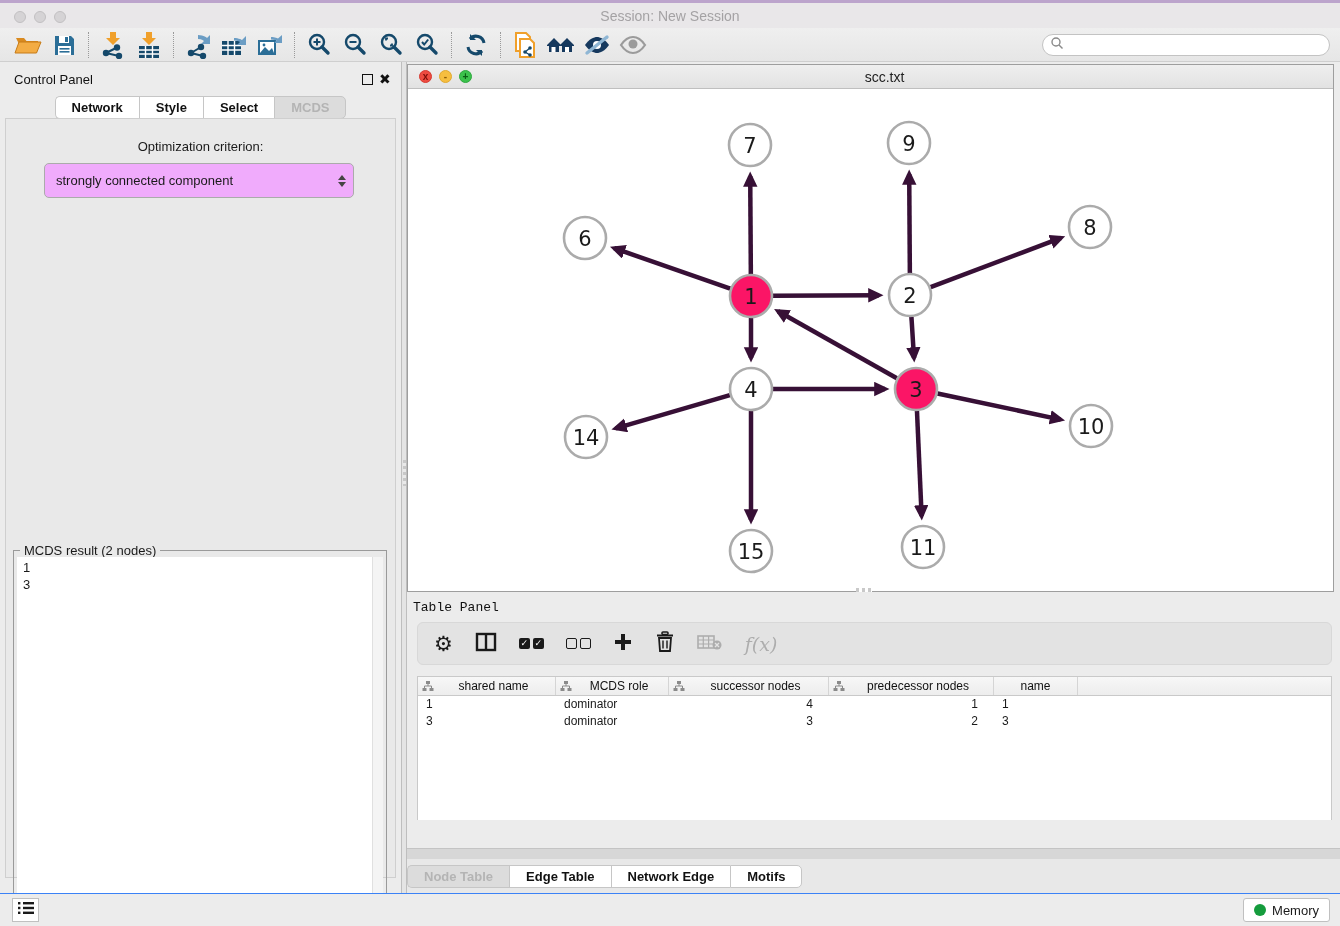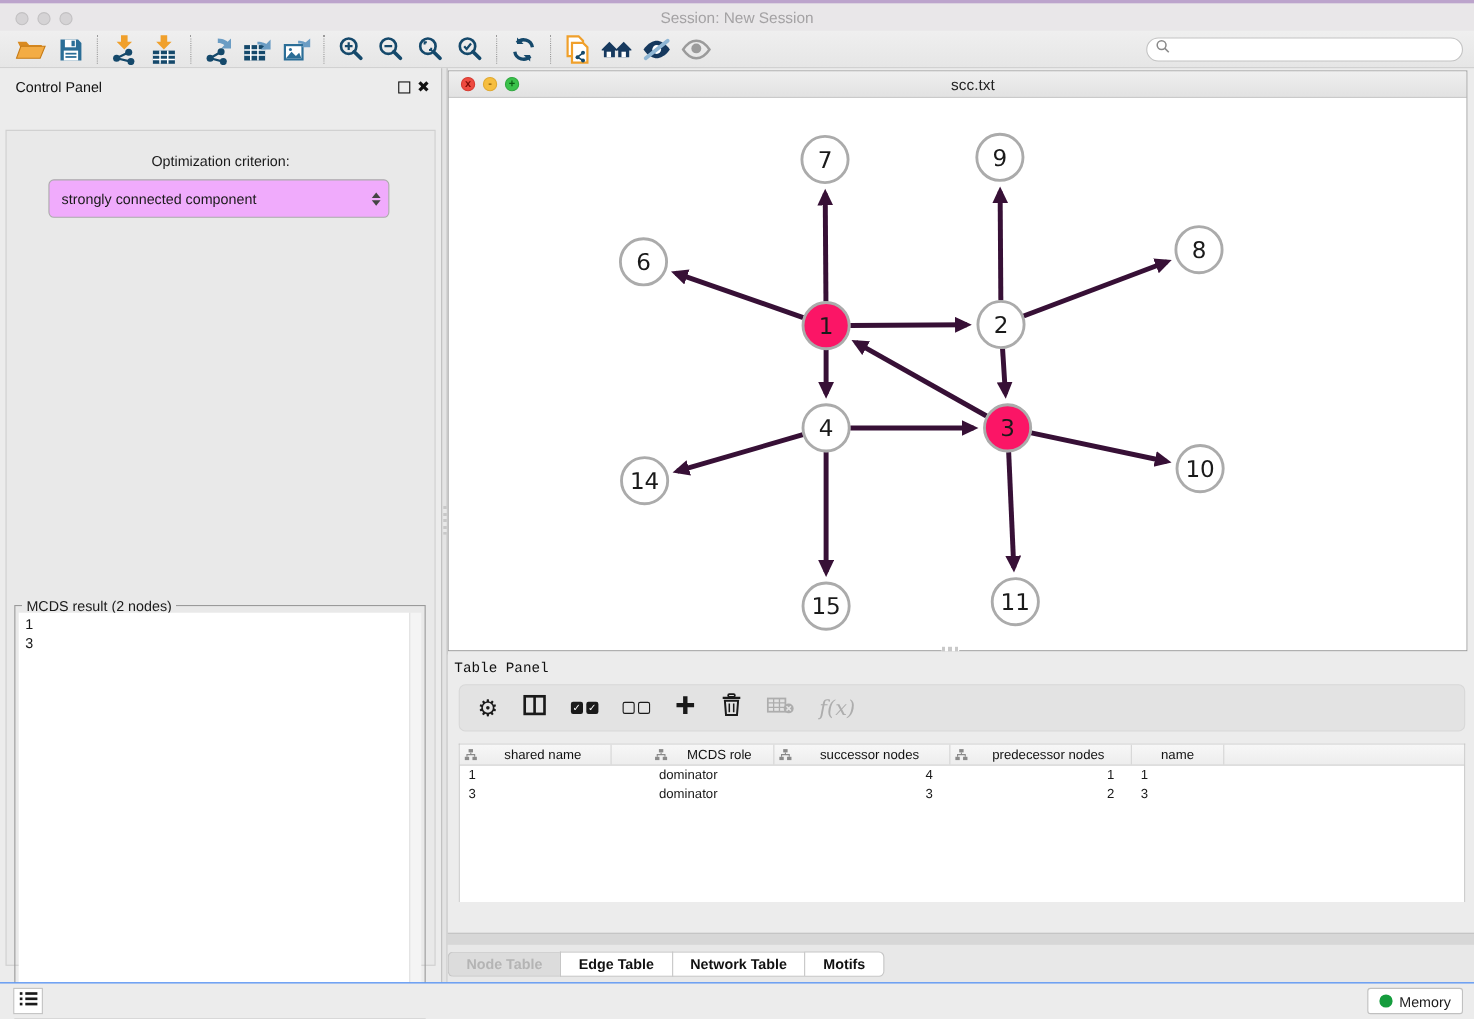--- a/index.html
+++ b/index.html
@@ -80,21 +80,21 @@
   .chkpair { display:flex; gap:3px; }
 
   .dtable { position:absolute; left:10px; top:81px; width:915px; height:144px; background:#fff; border:1px solid #C9C9C9; border-bottom:none; }
   .thead { display:flex; height:19px; background:linear-gradient(#F7F7F7,#EDEDED); border-bottom:1px solid #C9C9C9; }
   .th { display:flex; align-items:center; border-right:1px solid #D5D5D5; font-size:12px; color:#111; padding:0 4px; }
   .th .th-label { flex:1; text-align:center; }
   .tree-ico { width:12px; height:12px; margin-right:2px; flex:0 0 auto; }
   .trow { display:flex; height:17px; font-size:12px; }
   .td { padding:0 8px; border-right:1px solid transparent; line-height:17px; }
   .td.num { text-align:right; padding-right:15px; }
-  .c0 { width:138px; } .c1 { width:113px;margin-left:35px; } .c2 { width:160px; } .c3 { width:165px; } .c4 { width:84px; }
+  .c0 { width:138px; } .c1 { width:113px; } .c2 { width:160px; } .c3 { width:165px; } .c4 { width:84px; }
 
   .tp-strip { position:absolute; left:0px; top:253px; width:933px; height:11px; background:#D7D7D7; border-top:1px solid #C4C4C4; }
   .tp-tabsbar { position:absolute; left:0; top:264px; width:933px; height:34px; background:#E8E8E8; display:flex; align-items:center; }
 
   
   .statusbar { left:0; top:893px; width:1340px; height:33px; background:#ECECEC; border-top:1px solid #3b82f6; }
   .list-btn { position:absolute; left:12px; top:4px; width:27px; height:24px; background:#fff; border:1px solid #C0C0C0; display:flex; align-items:center; justify-content:center; }
   .memory-btn { position:absolute; right:10px; top:4px; height:24px; background:#fff; border:1px solid #C0C0C0; border-radius:3px; display:flex; align-items:center; gap:6px; padding:0 10px; font-size:13px; }
   .mem-dot { width:12px; height:12px; border-radius:50%; background:#159C3D; }
 </style>
@@ -281,20 +281,28 @@
     </span>
     <input type="text" value="" style="">
   </div>
 </div>
 
 <div class="abs control-panel">
   <div class="cp-header">
     <span class="cp-title">Control Panel</span>
     <span class="float-ico" style="left:362px;"></span>
     <span class="close-ico" style="left:379px;">✖</span>
+  </div>
+  <div class="cp-tabs">
+    <div class="tabset">
+      <span class="tab">Network</span>
+      <span class="tab">Style</span>
+      <span class="tab">Select</span>
+      <span class="tab disabled">MCDS</span>
+    </div>
   </div>
   <div class="cp-content">
     <div class="opt-label">Optimization criterion:</div>
     <div class="selectbox">
       <span class="sel-text">strongly connected component</span>
       <span class="stepper">
           <i class="up"></i>
           <i class="down"></i>
         </span>
     </div>
@@ -500,21 +508,21 @@
       <div class="td c3 num">2</div>
       <div class="td c4">3</div>
     </div>
   </div>
 
   <div class="tp-strip"></div>
   <div class="tp-tabsbar">
     <div class="tabset">
       <span class="tab disabled">Node Table</span>
       <span class="tab">Edge Table</span>
-      <span class="tab">Network Table</span>
+      <span class="tab">Network Edge</span>
       <span class="tab">Motifs</span>
     </div>
   </div>
 </div>
 
 <div class="abs statusbar">
   <div class="list-btn">
     <span>
       <svg width="18" height="14" viewBox="0 0 18 14">
           <rect x="1" y="1" width="2.4" height="2.4" fill="#1a1a1a"></rect>

